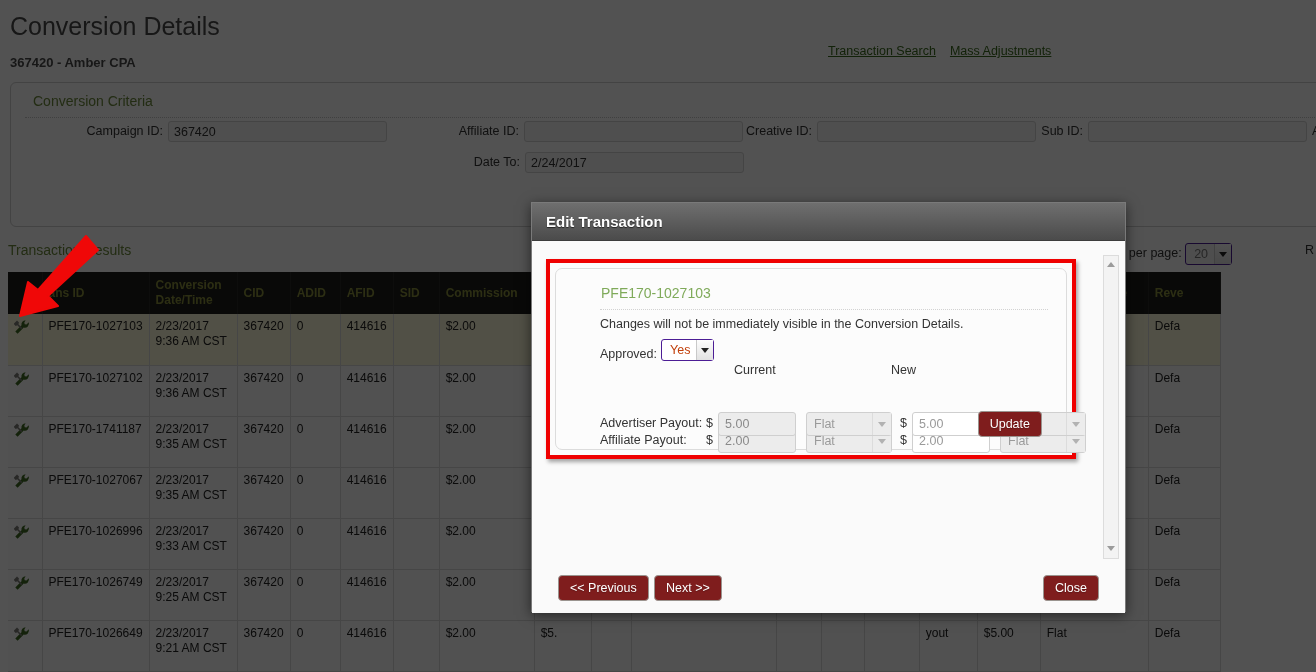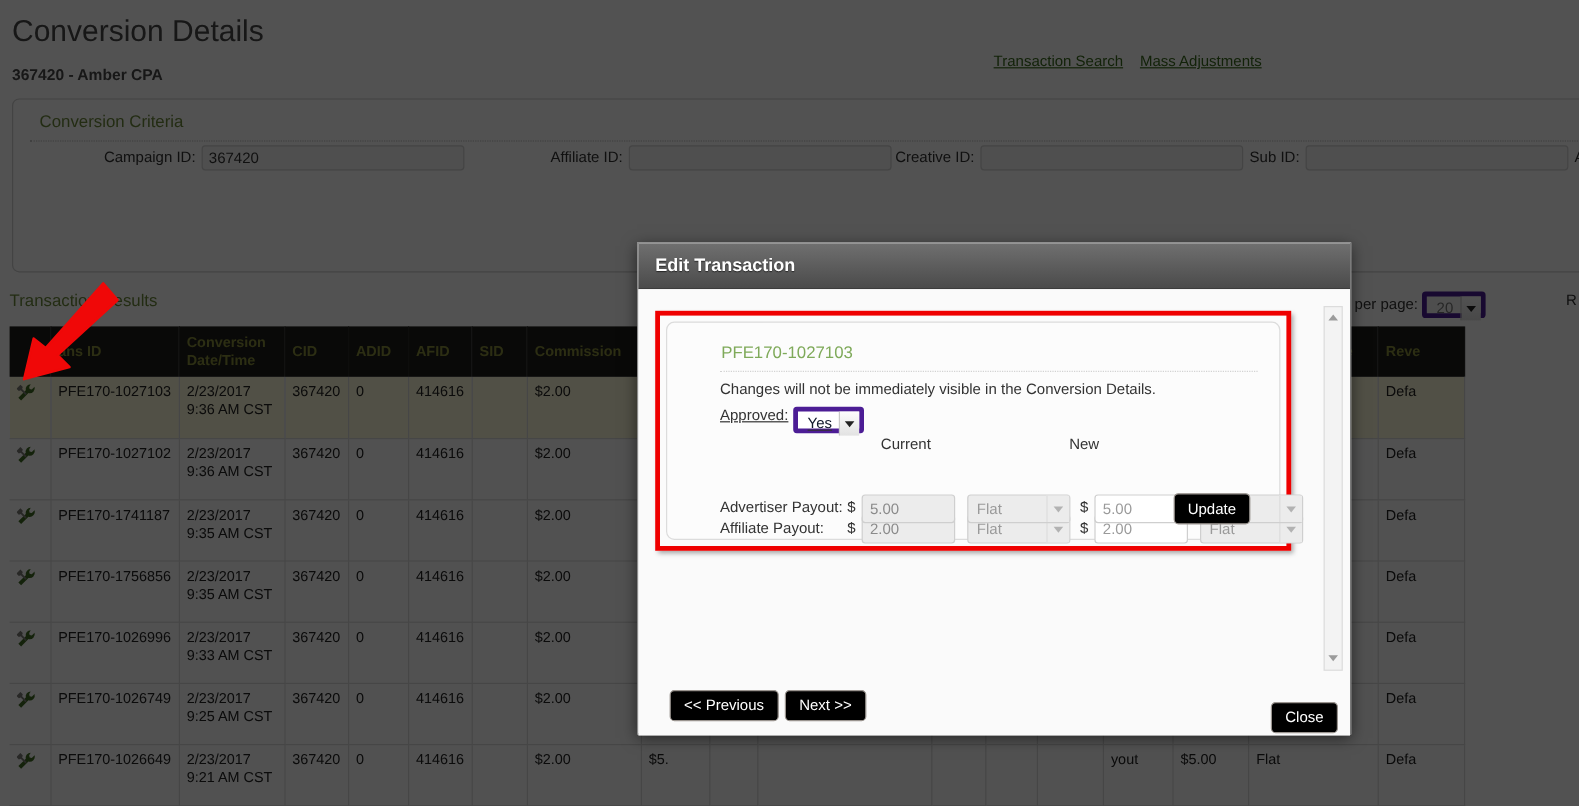--- a/index.html
+++ b/index.html
@@ -78,21 +78,21 @@
   .results-title {
     position:absolute; left:8px; top:242px;
     font-size:14px; color:#6d8a3c;
   }
   .rpp {
     position:absolute; top:243px; left:1108px;
     font-size:12.5px; color:#333; white-space:nowrap;
   }
   .sel {
     display:inline-block; vertical-align:middle;
-    border:4px solid #4c1d95; border-radius:3px; background:#f1f1f1;
+    border:1px solid #4c1d95; border-radius:3px; background:#f1f1f1;
     height:22px; line-height:20px; padding:0 0 0 8px;
     font-size:12.5px; color:#777;
     position:relative;
   }
   .sel .caret-box {
     display:inline-block; width:17px; height:20px;
     border-left:1px solid #c9c9c9;
     background:linear-gradient(#fdfdfd,#e2e2e2);
     vertical-align:top; margin-left:6px;
     position:relative;
@@ -173,23 +173,23 @@
     position:absolute; left:44px; right:18px; top:40px;
     border-top:1px dotted #d2d2d2;
   }
   .note {
     position:absolute; left:44px; top:48px;
     font-size:12.5px; color:#333;
   }
   .approved-row {
     position:absolute; left:44px; top:70px;
     font-size:12.5px; color:#333;
-    display:flex; align-items:flex-start;text-decoration:underline;
-  }
-  .approved-row .sel { margin-left:4px; background:#fff; color:#0f172a; }
+    display:flex; align-items:flex-end;
+  }
+  .approved-row .sel { margin-left:4px; background:#fff; color:#c2410c; }
   .col-head {
     position:absolute; font-size:12.5px; color:#333;
   }
   .payrow { position:absolute; left:44px; font-size:12.5px; color:#333; height:24px; }
   .payrow .plabel { position:absolute; left:0; top:4px; white-space:nowrap; }
   .dollar { position:absolute; top:4px; }
   .tinput {
     position:absolute; top:0;
     height:24px; width:78px;
     font-family:"Liberation Sans", sans-serif; font-size:12.5px;
@@ -211,21 +211,21 @@
   }
   .tsel .caret-box::after{
     content:""; position:absolute; left:5px; top:9px;
     border-left:4px solid transparent; border-right:4px solid transparent;
     border-top:5px solid #b2b2b2;
   }
   .btn {
     display:inline-block;
     font-family:"Liberation Sans", sans-serif;
     font-size:12.5px; color:#fff;
-    background:#000000; border:1px solid #9a948f;
+    background:#7f1d1d; border:1px solid #9a948f;
     border-radius:4px;
     padding:5px 11px;
     cursor:pointer;
     text-shadow:0 1px 1px rgba(0,0,0,.25);
   }
   #update-btn { position:absolute; right:24px; top:142px; }
 
   
   .mscroll {
     position:absolute; right:6px; top:14px;
@@ -243,21 +243,21 @@
   }
   .mscroll .arrow.up::after{ top:4px; border-bottom:5px solid #9b9b9b; }
   .mscroll .arrow.down::after{ top:4px; border-top:5px solid #9b9b9b; }
 
   .modal-footer {
     position:absolute; left:0; right:0; bottom:0;
     height:48px;
   }
   #prev-btn { position:absolute; left:26px; top:10px; }
   #next-btn { position:absolute; left:122px; top:10px; }
-  #close-btn { position:absolute; right:10px; top:10px;margin-top:10px; }
+  #close-btn { position:absolute; right:26px; top:10px; }
 
   
   #annot-arrow { position:absolute; left:0; top:228px; z-index:60; pointer-events:none; }
 </style>
 </head>
 <body>
 
 <div id="page">
   <div class="page-inner">
 
@@ -283,20 +283,24 @@
       <div class="fld" style="left:806px; top:38px;">
         <span class="lbl">Creative ID:</span>
         <input style="width: 219px;" value="">
       </div>
       <div class="fld" style="left:1077px; top:38px;">
         <span class="lbl">Sub ID:</span>
         <input style="width: 219px;" value="">
       </div>
       <div class="tail-text" style="left:1301px; top:41px;">Ad</div>
 
+      <div class="fld" style="left:514px; top:69px;">
+        <span class="lbl">Date To:</span>
+        <input style="width: 219px;" value="2/24/2017">
+      </div>
     </div>
 
     <div class="results-title">Transaction Results</div>
     <div class="rpp">
       <span>rds per page:</span>
       <span class="sel">
         <span>20</span><span class="caret-box"></span>
       </span>
     </div>
     <div class="rpp-tail">R</div>
@@ -413,21 +417,21 @@
             <td>yout</td>
             <td>$5.00</td>
             <td>Flat</td>
             <td>Defa</td>
           </tr>
           <tr>
             <td><span class="wrench"><svg width="18" height="16" viewBox="0 0 18 16">
                   <path d="M11.6 1.2a4.2 4.2 0 0 0-4.1 5.1L1.3 12.4l2.3 2.3 6.1-6.1a4.2 4.2 0 0 0 5.1-5.3l-2.3 2.3-1.8-.4-.4-1.8z" fill="#3f6b22"></path>
                   <path d="M3.0 1.6l2.0 2.0-.6 1.6 3.9 3.9-1.1 1.1-3.9-3.9-1.6.6-2.0-2.0z" fill="#7c7c78"></path>
                 </svg></span></td>
-            <td>PFE170-1756856</td>
+            <td>PFE170-1027067</td>
             <td class="multi">2/23/2017<br>9:35 AM CST</td>
             <td>367420</td>
             <td>0</td>
             <td>414616</td>
             <td></td>
             <td>$2.00</td>
             <td>$5.</td>
             <td></td>
             <td></td>
             <td></td>

